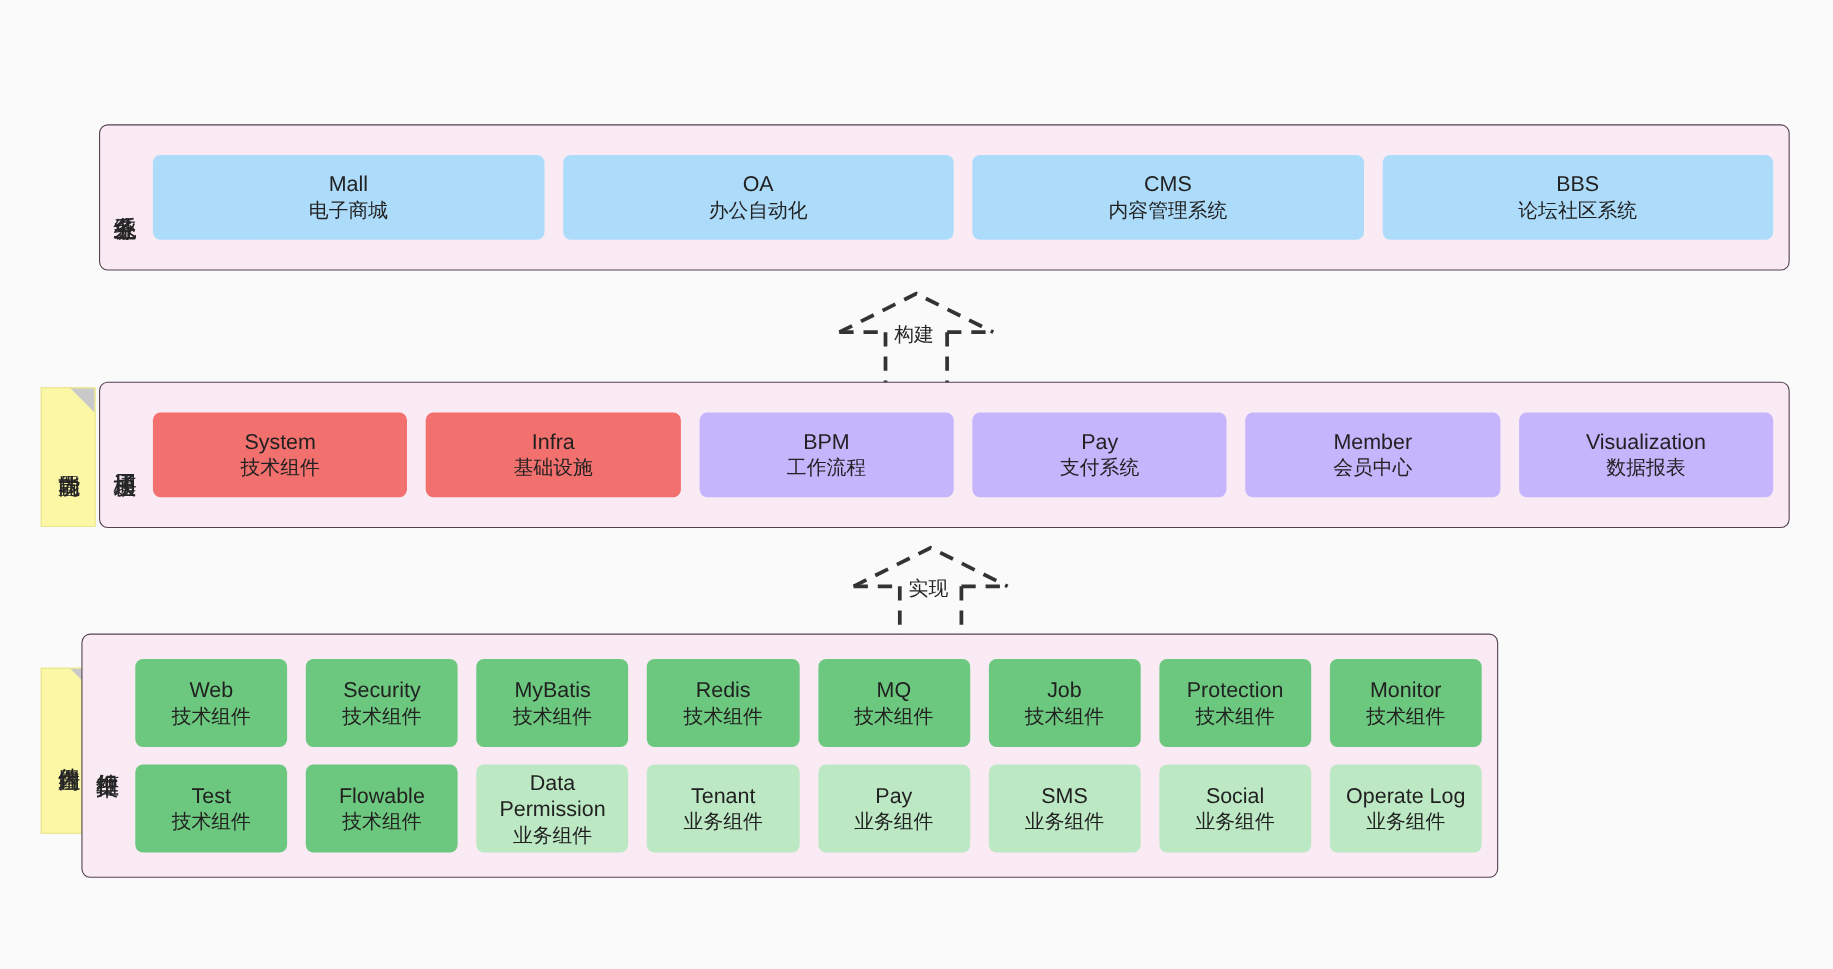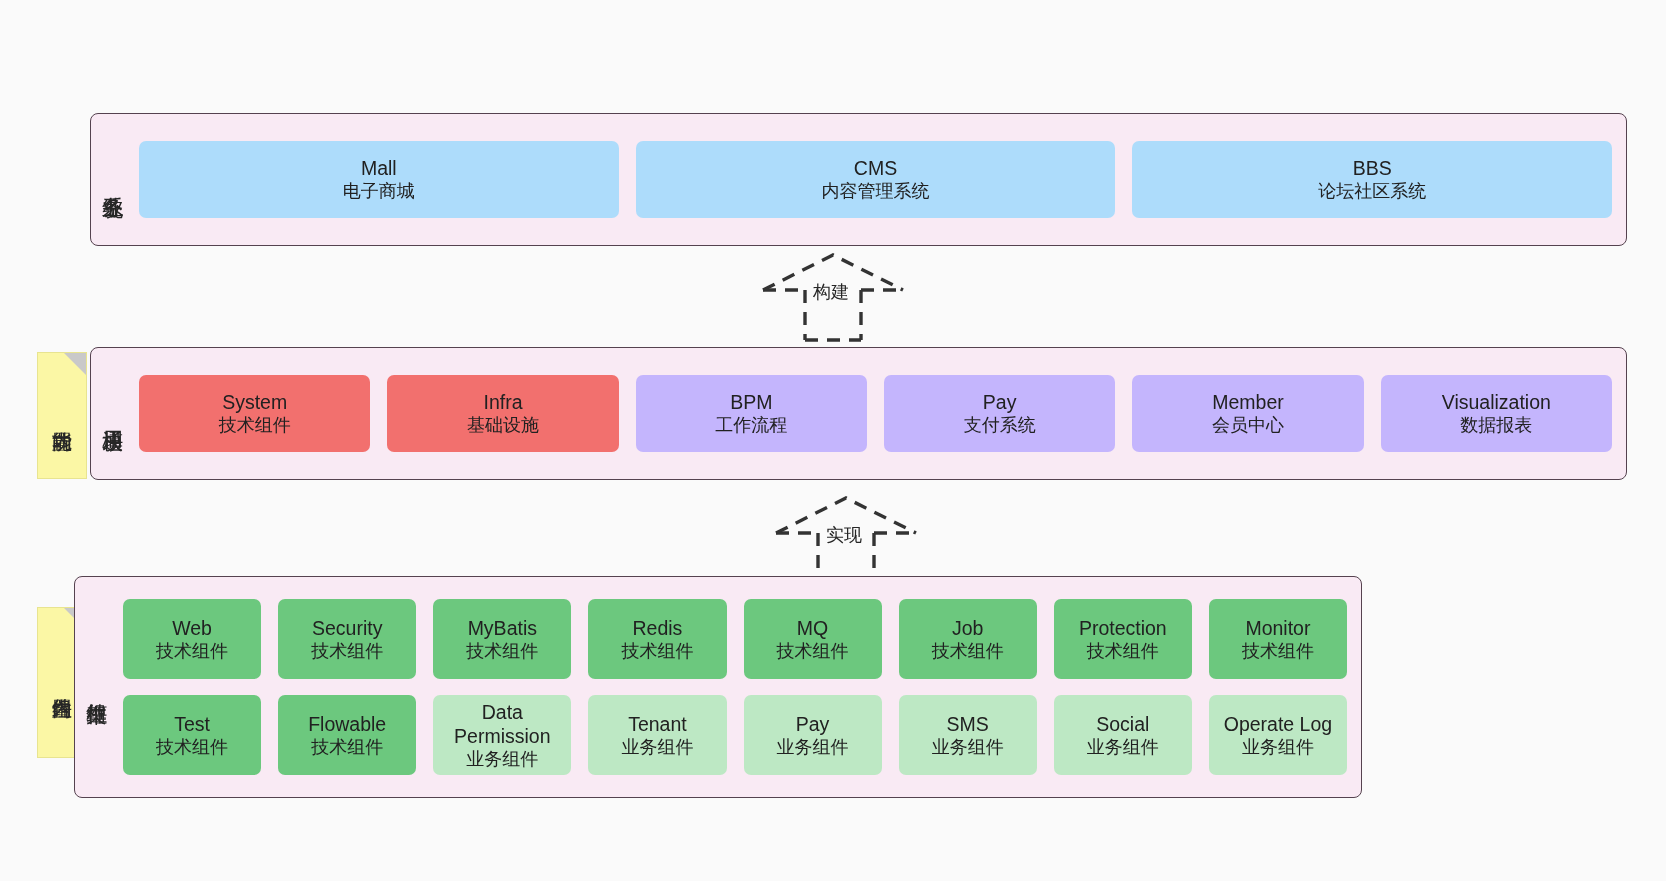--- a/index.html
+++ b/index.html
@@ -138,32 +138,36 @@
 
   <div class="layer" style="left:90px; top:113px; width:1537px; height:133px;">
     <div class="layer-title">业务系统</div>
     <div class="layer-body">
       <div class="row" style="height:77px;">
         <div class="node c-blue">
           <span class="en">Mall</span>
           <span class="cn">电子商城</span>
         </div>
         <div class="node c-blue">
+          <span class="en">OA</span>
+          <span class="cn">办公自动化</span>
+        </div>
+        <div class="node c-blue">
           <span class="en">CMS</span>
           <span class="cn">内容管理系统</span>
         </div>
         <div class="node c-blue">
           <span class="en">BBS</span>
           <span class="cn">论坛社区系统</span>
         </div>
       </div>
     </div>
   </div>
 
-  <div class="connector" style="left:755px; top:250px; width:160px; height:92px;text-align:right;">
+  <div class="connector" style="left:755px; top:262px; width:160px; height:92px;text-align:right;">
     <svg width="160" height="92" viewBox="0 0 160 92">
       <polyline points="8,40 78,5 148,40" fill="none" stroke="#333333" stroke-width="3.4" stroke-dasharray="13 9" stroke-linecap="butt"></polyline>
       <polyline points="8,40 50,40" fill="none" stroke="#333333" stroke-width="3.4" stroke-dasharray="13 9"></polyline>
       <polyline points="106,40 148,40" fill="none" stroke="#333333" stroke-width="3.4" stroke-dasharray="13 9"></polyline>
       <line x1="50" y1="40" x2="50" y2="90" stroke="#333333" stroke-width="3.4" stroke-dasharray="13 9"></line>
       <line x1="106" y1="40" x2="106" y2="90" stroke="#333333" stroke-width="3.4" stroke-dasharray="13 9"></line>
       <line x1="50" y1="90" x2="106" y2="90" stroke="#333333" stroke-width="3.4" stroke-dasharray="13 9"></line>
     </svg>
     <span class="lbl" style="left:55px; top:30px;">构建</span>
   </div>

